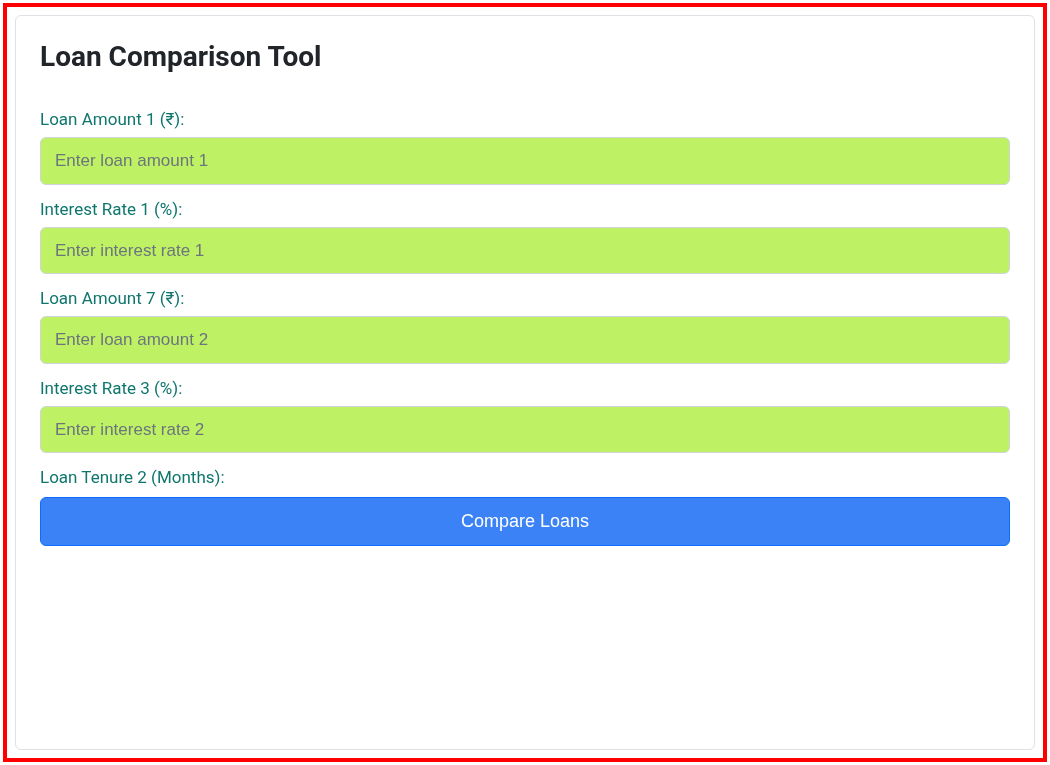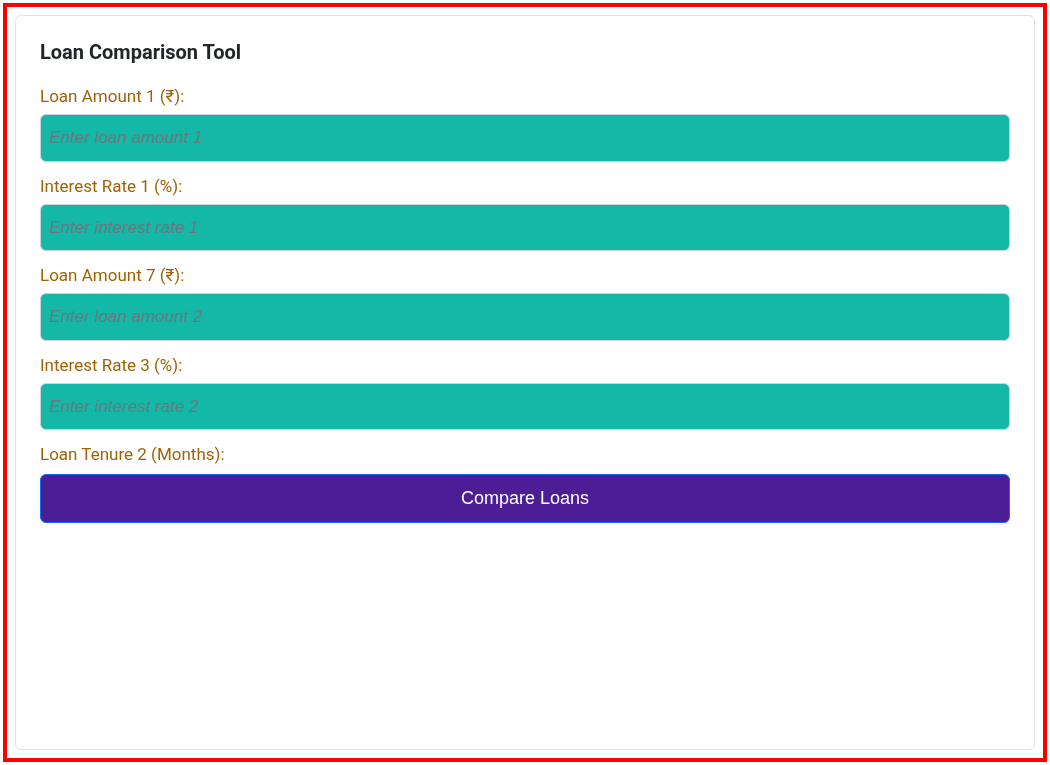--- a/index.html
+++ b/index.html
@@ -23,58 +23,57 @@
       border: 4px solid #ff0000;
       padding: 8px;
     }
     .card {
       border: 1px solid #dee2e6;
       border-radius: 6px;
       padding: 24px 24px 24px 24px;
       height: 100%;
     }
     .card-title {
-      font-size: 20px;
+      font-size: 28px;
       font-weight: 700;
       color: #212529;
-      margin-bottom: 22px;
+      margin-bottom: 36px;
     }
     .form-group {
       margin-bottom: 4px;
     }
     .form-label {
       display: block;
       font-size: 17px;
-      color: #a16207;
+      color: #0f766e;
       margin-bottom: 8px;
       margin-top: 4px;
     }
     .form-control {
       width: 100%;
-      padding: 10px 8px;
+      padding: 10px 14px;
       font-size: 17px;
       color: #495057;
-      background-color: #14b8a6;
+      background-color: #bef264;
       border: 1px solid #ced4da;
       border-radius: 6px;
       line-height: 1.5;
       margin-bottom: 10px;
-      font-style: italic;
     }
     .form-control::placeholder {
       color: #6c757d;
       opacity: 1;
     }
     .btn-primary {
       width: 100%;
       padding: 10px 14px;
       font-size: 18px;
       font-weight: 400;
       color: #ffffff;
-      background-color: #4c1d95;
+      background-color: #3b82f6;
       border: 1px solid #0d6efd;
       border-radius: 6px;
       cursor: pointer;
       text-align: center;
       line-height: 1.5;
       margin-top: 2px;
     }
   </style>
 </head>
 <body>

